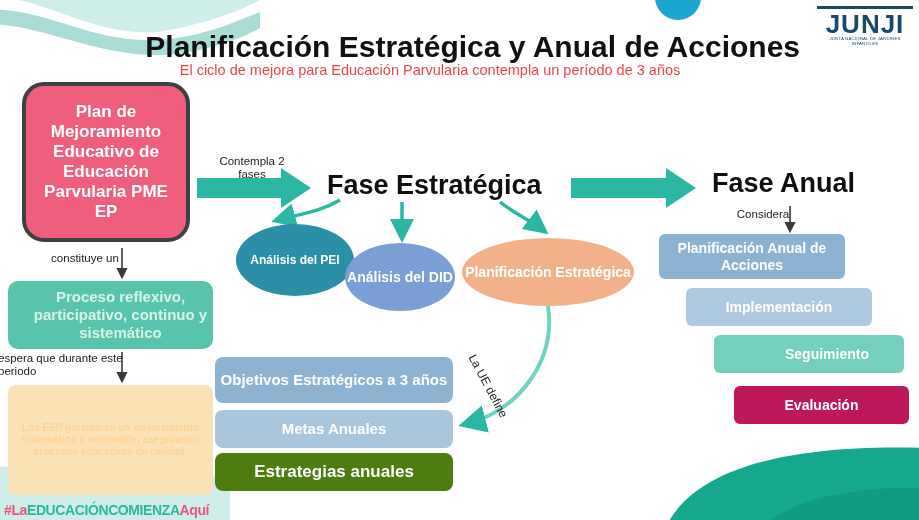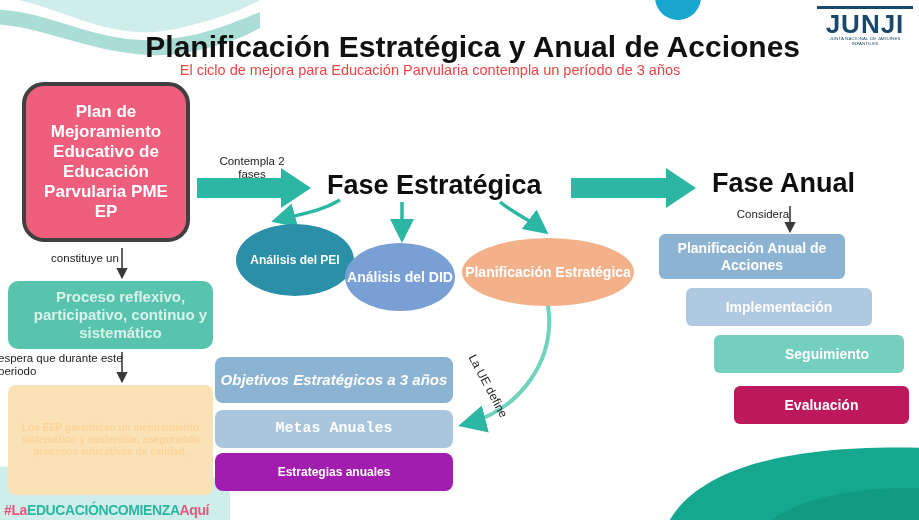--- a/index.html
+++ b/index.html
@@ -181,36 +181,34 @@
     color: #fad39a;
   }
 
   
   .objetivos {
     left: 215px; top: 357px;
     width: 238px; height: 46px;
     background: #8cb4d2;
     border-radius: 8px;
     font-size: 15px;
-    font-style: italic;
   }
   .metas {
     left: 215px; top: 410px;
     width: 238px; height: 38px;
     background: #a9c6dd;
     border-radius: 8px;
     font-size: 15px;
-    font-family: Liberation Mono, monospace;
   }
   .estrategias {
     left: 215px; top: 453px;
     width: 238px; height: 38px;
-    background: #a21caf;
+    background: #4d7c0f;
     border-radius: 8px;
-    font-size: 12px;
+    font-size: 17px;
   }
 
   
   .planif-anual {
     left: 659px; top: 234px;
     width: 186px; height: 45px;
     background: #8cb4d2;
     border-radius: 6px;
     font-size: 14px;
   }

